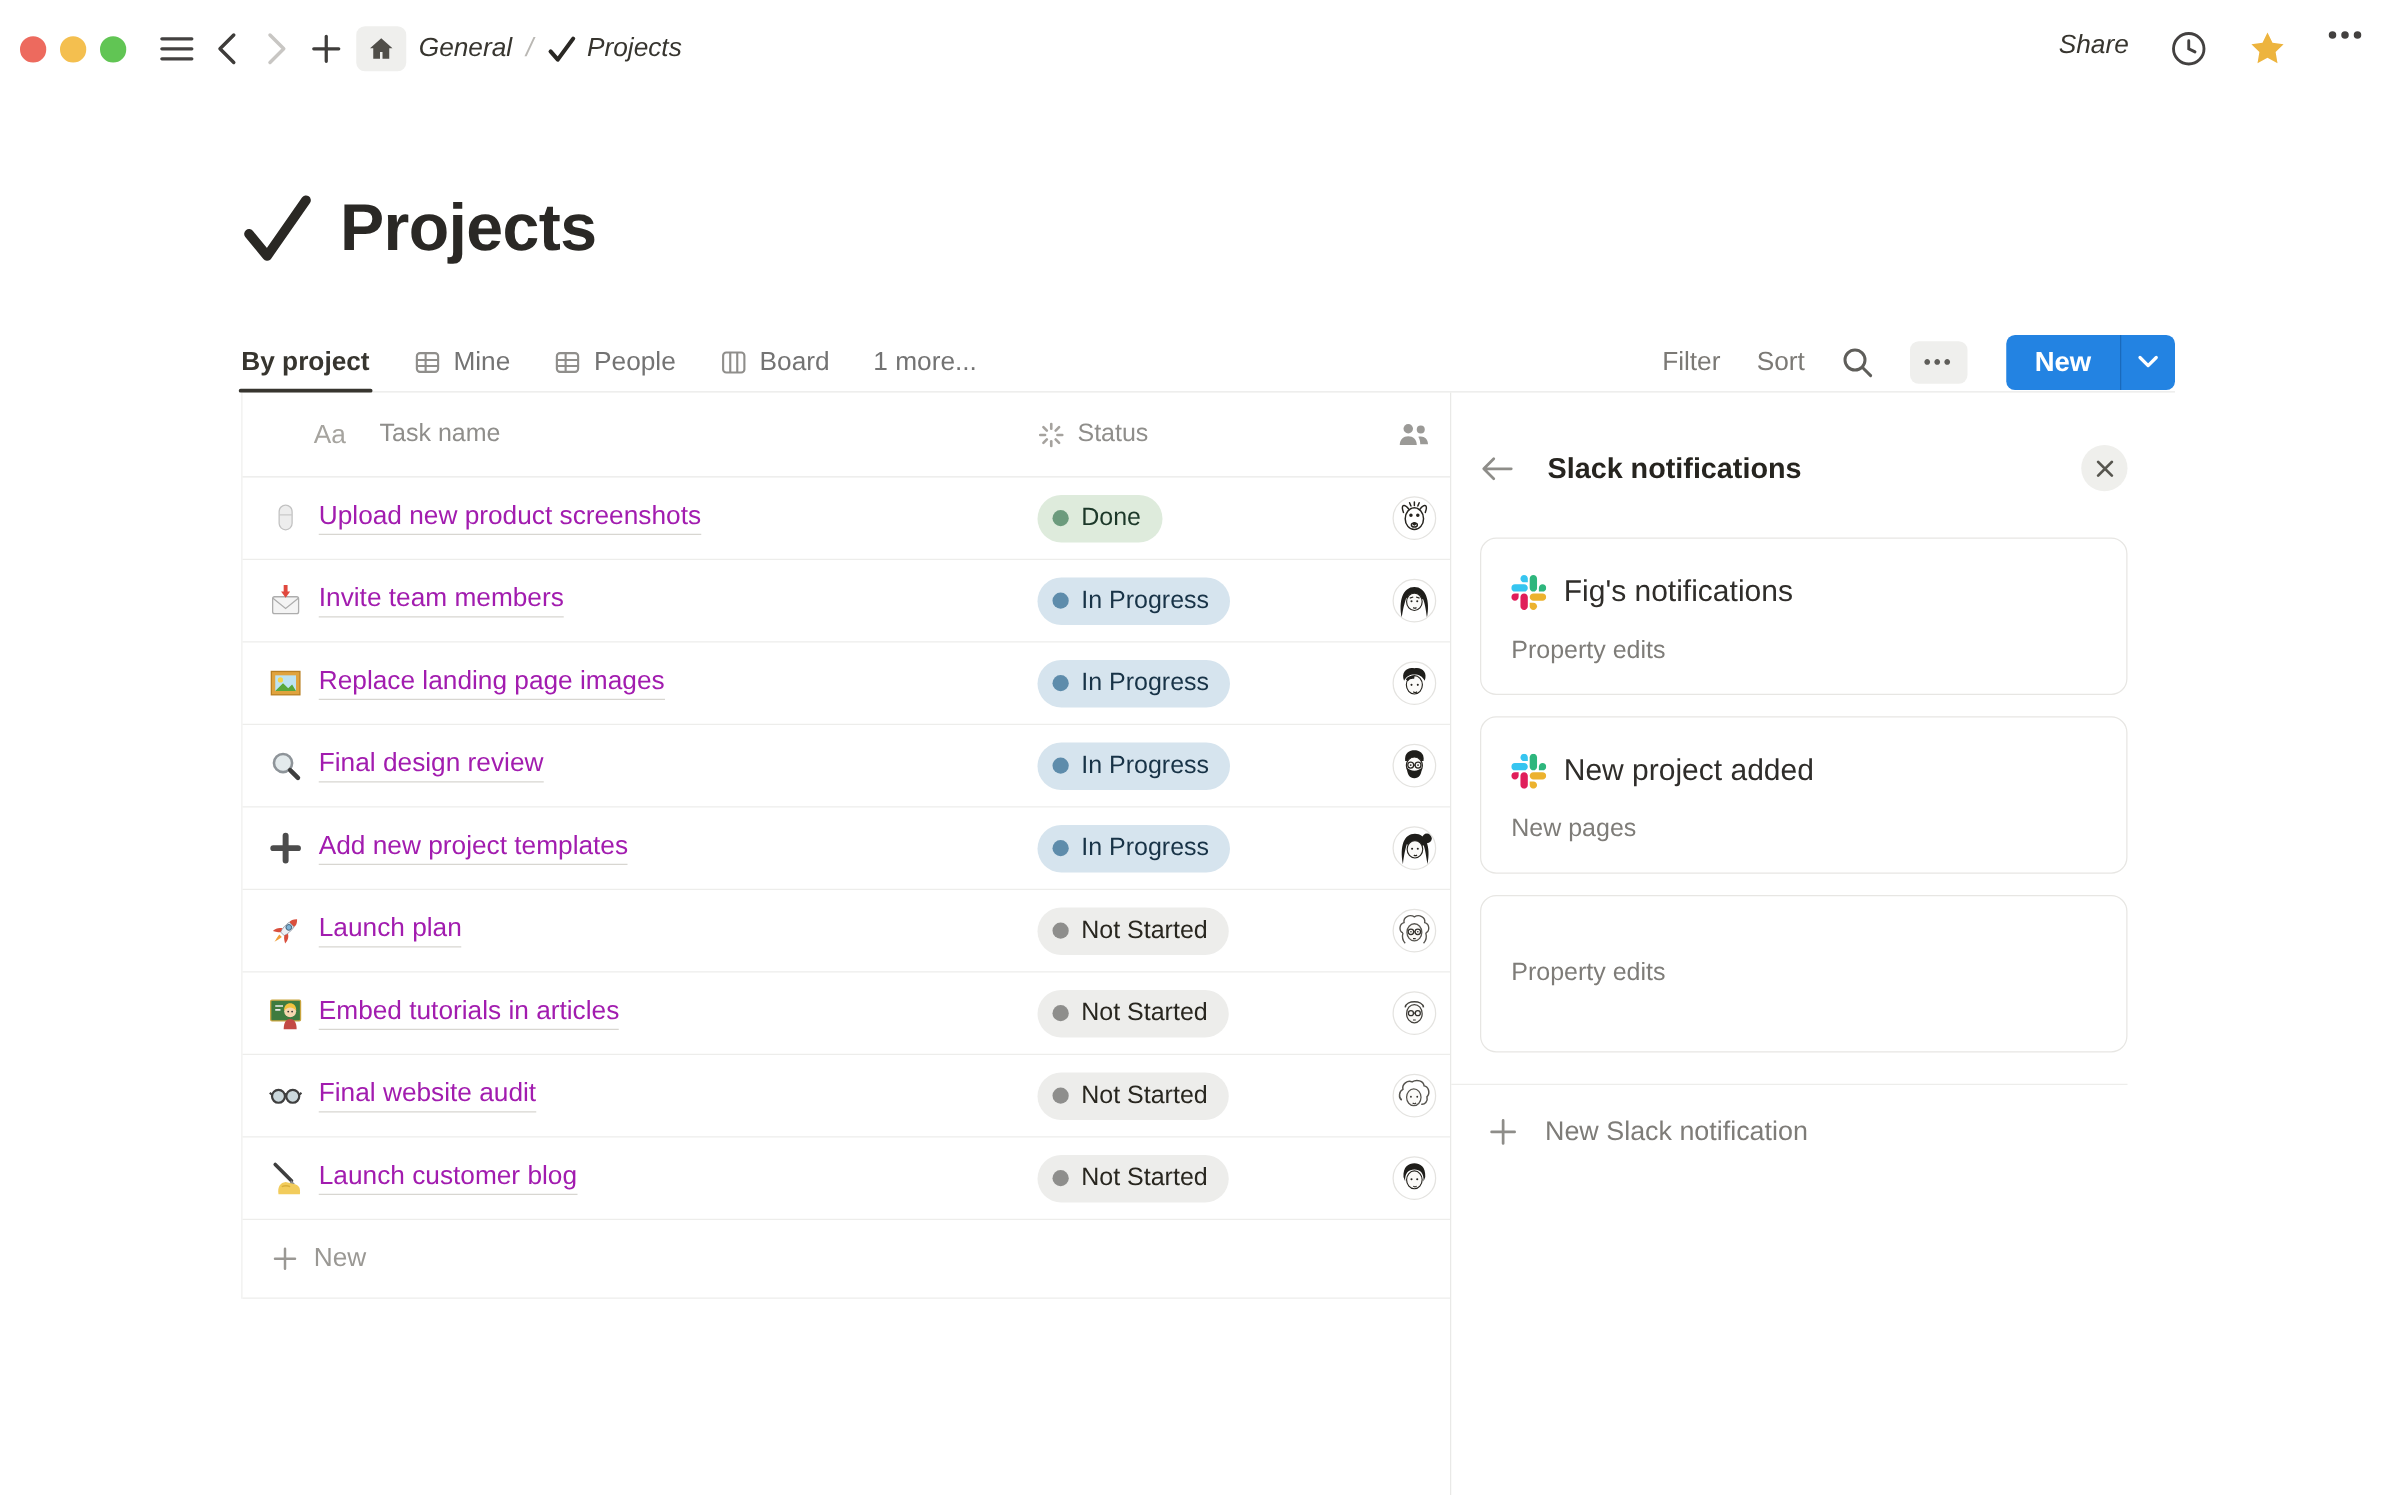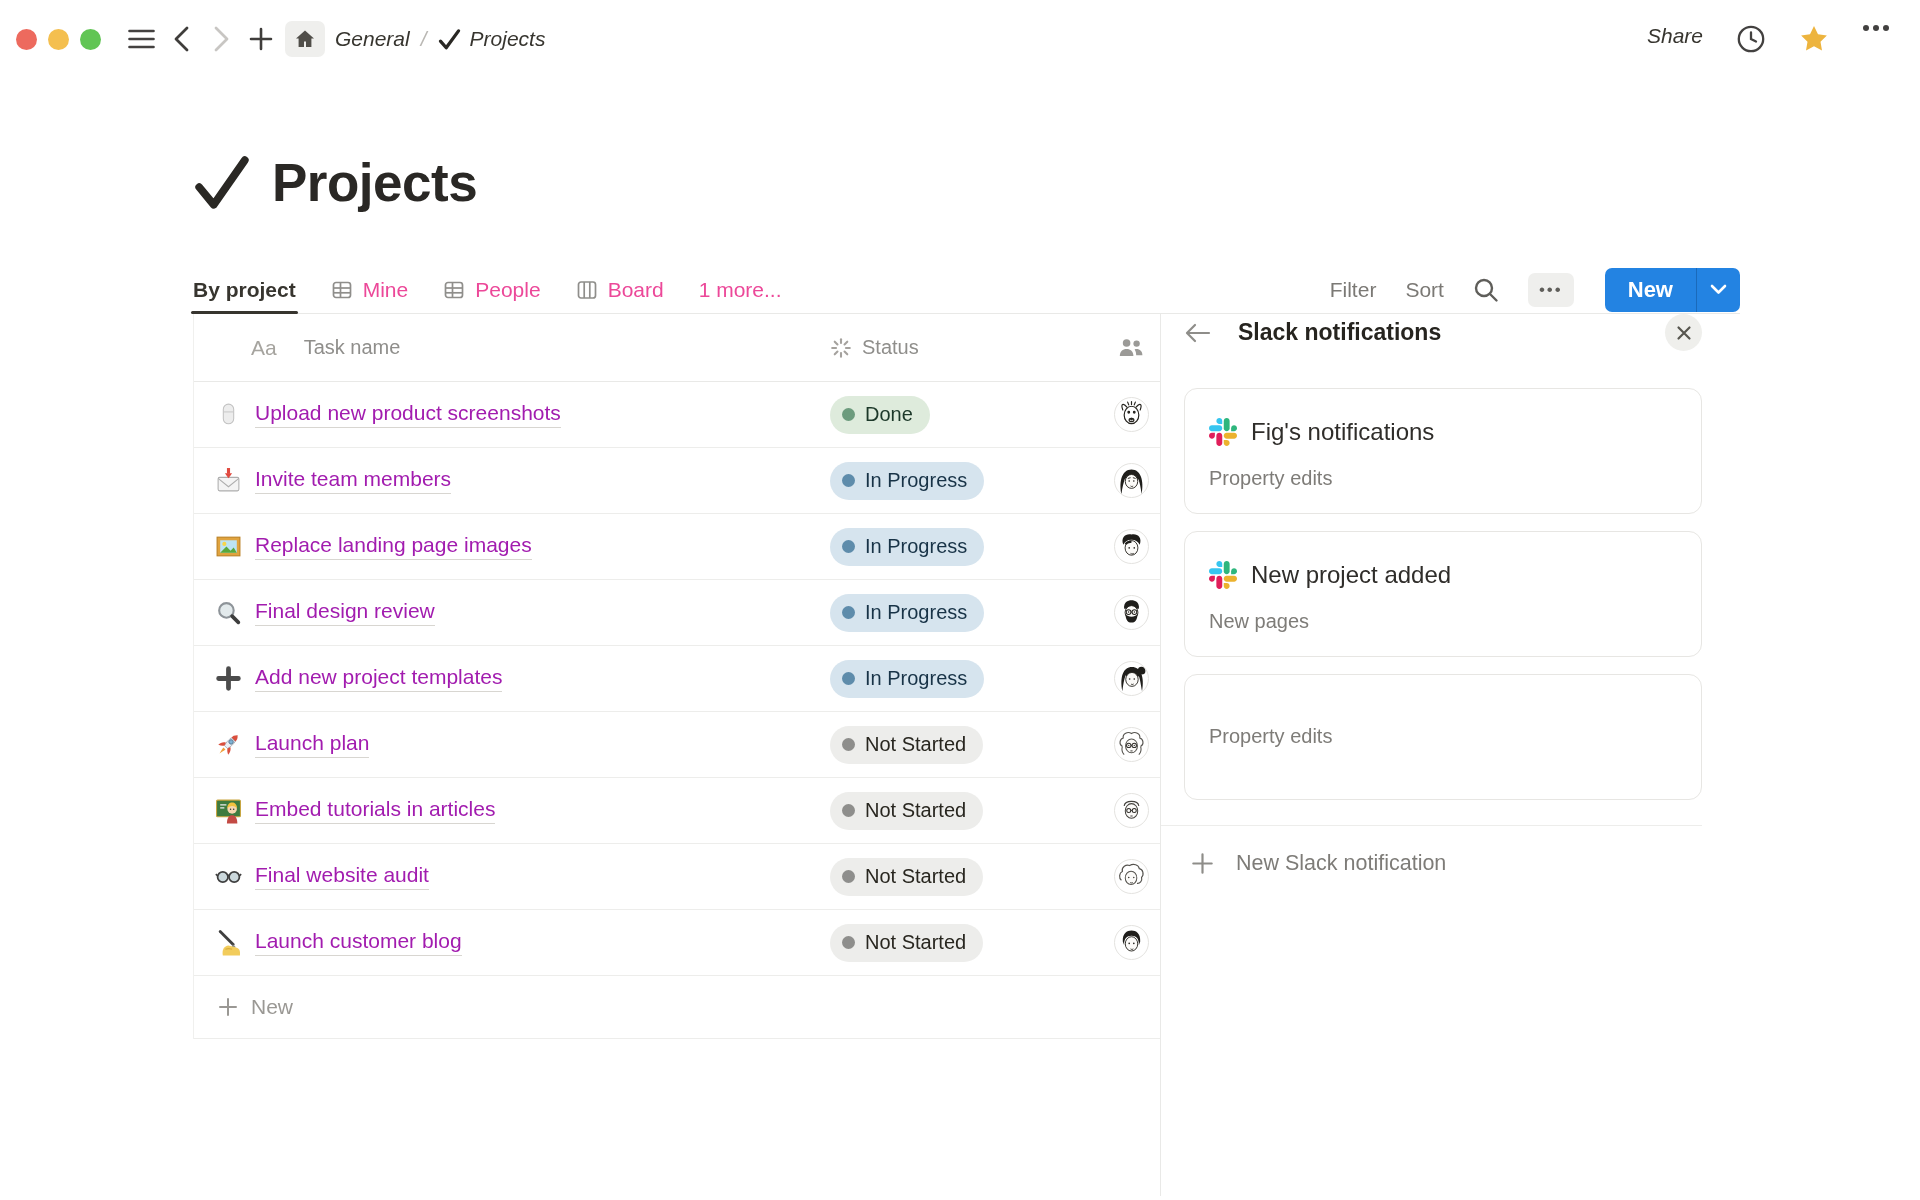--- a/index.html
+++ b/index.html
@@ -31,21 +31,21 @@
   .share-label{font-size:21px;color:#37352F}
 
   
   .content{padding:0 180px 0 193px}
   .title-row{display:flex;align-items:flex-end;gap:21px;margin-top:82px;height:68px}
   .page-title{font-size:53px;font-weight:700;color:#2A2825;letter-spacing:-.5px;line-height:1.1}
 
   
   .tabbar{display:flex;align-items:center;margin-top:54px;border-bottom:1px solid #E9E9E7;height:48px}
   .tabs{display:flex;gap:35px;align-items:center;height:100%}
-  .tab{display:flex;align-items:center;gap:10px;font-size:21px;color:#ec4899;height:100%;position:relative;cursor:pointer;white-space:nowrap}
+  .tab{display:flex;align-items:center;gap:10px;font-size:21px;color:#737373;height:100%;position:relative;cursor:pointer;white-space:nowrap}
   .tab.active{color:#37352F;font-weight:600}
   .tab.active::after{content:"";position:absolute;left:-2px;right:-2px;bottom:-1px;height:3px;background:#37352F;border-radius:2px}
   .tb-controls{margin-left:auto;display:flex;align-items:center;gap:29px;font-size:21px;color:#7B7975}
   .ctrl{cursor:pointer}
   .more-btn{background:#EFEFED;border-radius:7px;height:34px;padding:0 11px;display:flex;align-items:center;color:#5F5E5A;font-size:17px;letter-spacing:2px}
   .new-btn{display:flex;align-items:stretch;background:var(--accent-blue);color:#fff;border-radius:7px;height:44px;overflow:hidden;margin-left:2px;cursor:pointer}
   .new-main{display:flex;align-items:center;padding:0 23px;font-size:22px;font-weight:600}
   .new-split{width:44px;display:flex;align-items:center;justify-content:center;border-left:1px solid rgba(12,60,115,.35)}
 
   
@@ -69,21 +69,21 @@
   .pill.progress{background:var(--progress-bg);color:var(--progress-text)} .pill.progress .dot{background:var(--progress-dot)}
   .pill.notstarted{background:var(--notstarted-bg);color:var(--notstarted-text)} .pill.notstarted .dot{background:var(--notstarted-dot)}
   .avatar{width:35px;height:35px;border-radius:50%;background:#fff;border:1px solid #E4E3E0;overflow:hidden}
   .avatar svg{width:100%;height:100%}
   .new-row{display:flex;align-items:center;gap:13px;height:63px;border-bottom:1px solid #EDEDEB;color:#9A9894;font-size:21px;padding-left:24px;cursor:pointer}
 
   .v-divider{width:1px;background:#E9E9E7;flex:0 0 auto}
 
   
   .panel{flex:1;padding:0 38px 0 23px}
-  .panel-header{display:flex;align-items:center;gap:27px;}
+  .panel-header{display:flex;align-items:center;gap:27px;margin-top:42px}
   .panel-title{font-size:23px;font-weight:700;color:#26241F}
   .close-btn{margin-left:auto;width:37px;height:37px;border-radius:50%;background:#EFEFEC;display:flex;align-items:center;justify-content:center;cursor:pointer}
   .cards{display:flex;flex-direction:column;gap:17px;margin-top:37px}
   .card{border:1px solid #E7E6E3;border-radius:13px;height:126px;padding:29px 24px 0 24px;cursor:pointer;background:#fff}
   .card-trow{display:flex;align-items:center;gap:14px}
   .slack-ic{width:28px;height:28px;flex:0 0 auto}
   .card-title{font-size:24px;color:#2F2D2A}
   .card-sub{margin-top:21px;font-size:20px;color:#7E7C78}
   .panel-divider{height:1px;background:#EDEDEB;margin:25px 0 0 -23px}
   .panel-new{display:flex;align-items:center;gap:22px;margin-top:25px;color:#7E7C78;font-size:21.5px;padding-left:7px;cursor:pointer}

